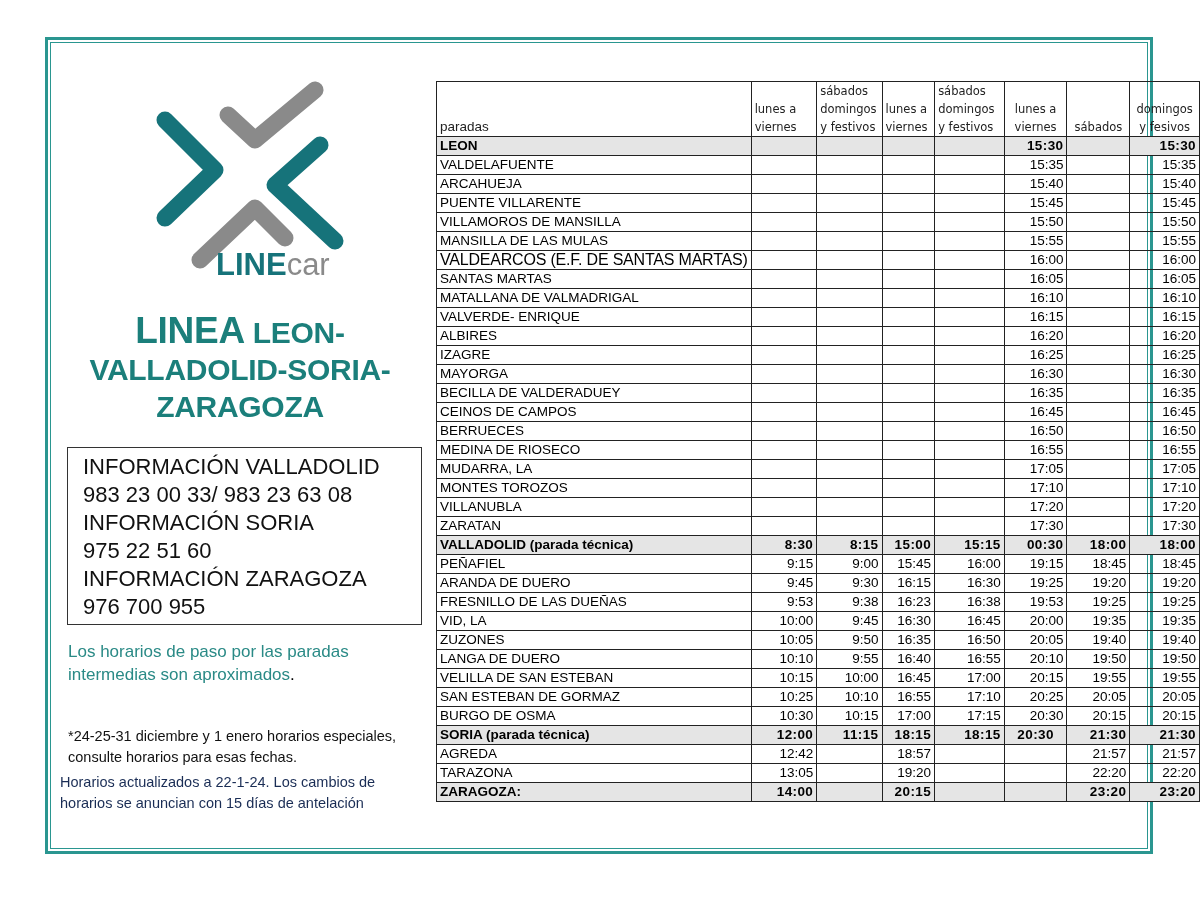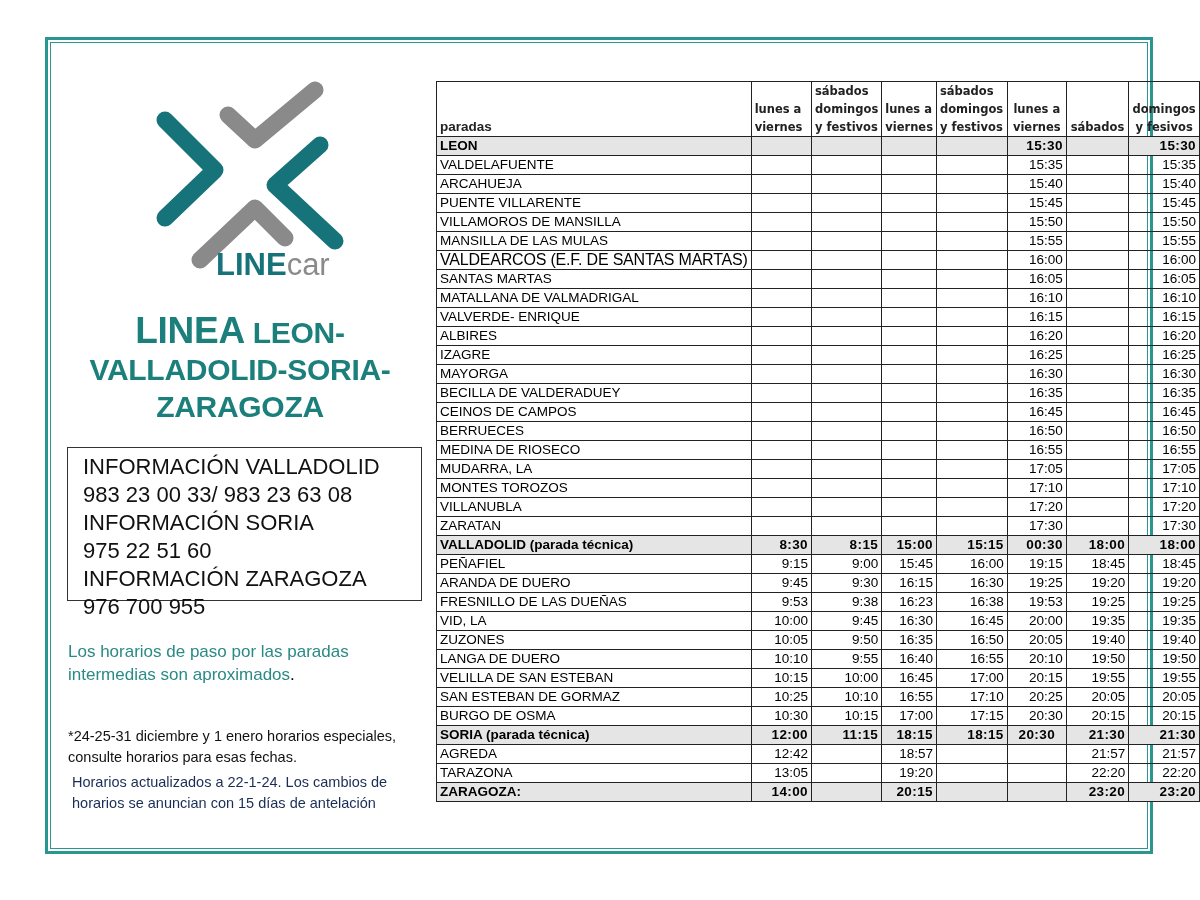--- a/index.html
+++ b/index.html
@@ -17,50 +17,50 @@
 
   
   .logo { position: absolute; left: 150px; top: 78px; width: 200px; height: 210px; }
   .title {
     position: absolute; left: 60px; top: 312px; width: 360px;
     text-align: center; color: #1b7f7b; font-weight: bold;
     font-size: 30px; line-height: 37px; letter-spacing: -0.3px;
   }
   .title .big { font-size: 37px; }
   .info-box {
-    position: absolute; left: 67px; top: 447px; width: 355px; height: 154px;
+    position: absolute; left: 67px; top: 447px; width: 355px; height: 178px;
     border: 1.5px solid #333; padding: 5px 8px 0 15px;
     font-size: 22px; line-height: 28px; color: #111;
   }
   .note-teal {
     position: absolute; left: 68px; top: 640px; width: 360px;
     font-size: 17px; line-height: 23px; color: #2a8a86;
   }
   .note-teal .dot { color: #000; }
   .note-black {
     position: absolute; left: 68px; top: 726px; width: 360px;
     font-size: 14.5px; line-height: 21px; color: #111;
   }
   .note-navy {
-    position: absolute; left: 72px; top: 772px; width: 360px;
+    position: absolute; left: 60px; top: 772px; width: 360px;
     font-size: 14.5px; line-height: 21px; color: #1a2d55;
   }
 
   
   .timetable {
     position: absolute; left: 436px; top: 81px;
     border-collapse: collapse; table-layout: fixed;
     font-size: 13.5px;
   }
   .timetable th, .timetable td {
     border: 1px solid #222; padding: 0 3px; height: 19px; line-height: 18px;
     white-space: nowrap; overflow: hidden;
   }
   .timetable thead th {
-    height: 55px; vertical-align: bottom; font-weight: bold;
+    height: 55px; vertical-align: bottom; font-weight: normal;
     font-family: "DejaVu Sans", sans-serif; font-size: 11.5px; line-height: 18px;
     color: #222; text-align: left; white-space: normal;
   }
   .timetable thead th.c-stop { font-family: "Liberation Sans", sans-serif; font-size: 13.5px; }
   .timetable thead th.center { text-align: center; }
   .timetable td.t { text-align: right; }
   .timetable td.stop { text-align: left; }
   .timetable td.stop.small { font-size: 16px; letter-spacing: -0.2px; margin-left: 31px; }
   .timetable tr.hl td { background: #e5e5e5; font-weight: bold; }
   .timetable tr.hl td.t { letter-spacing: 0.4px; }

